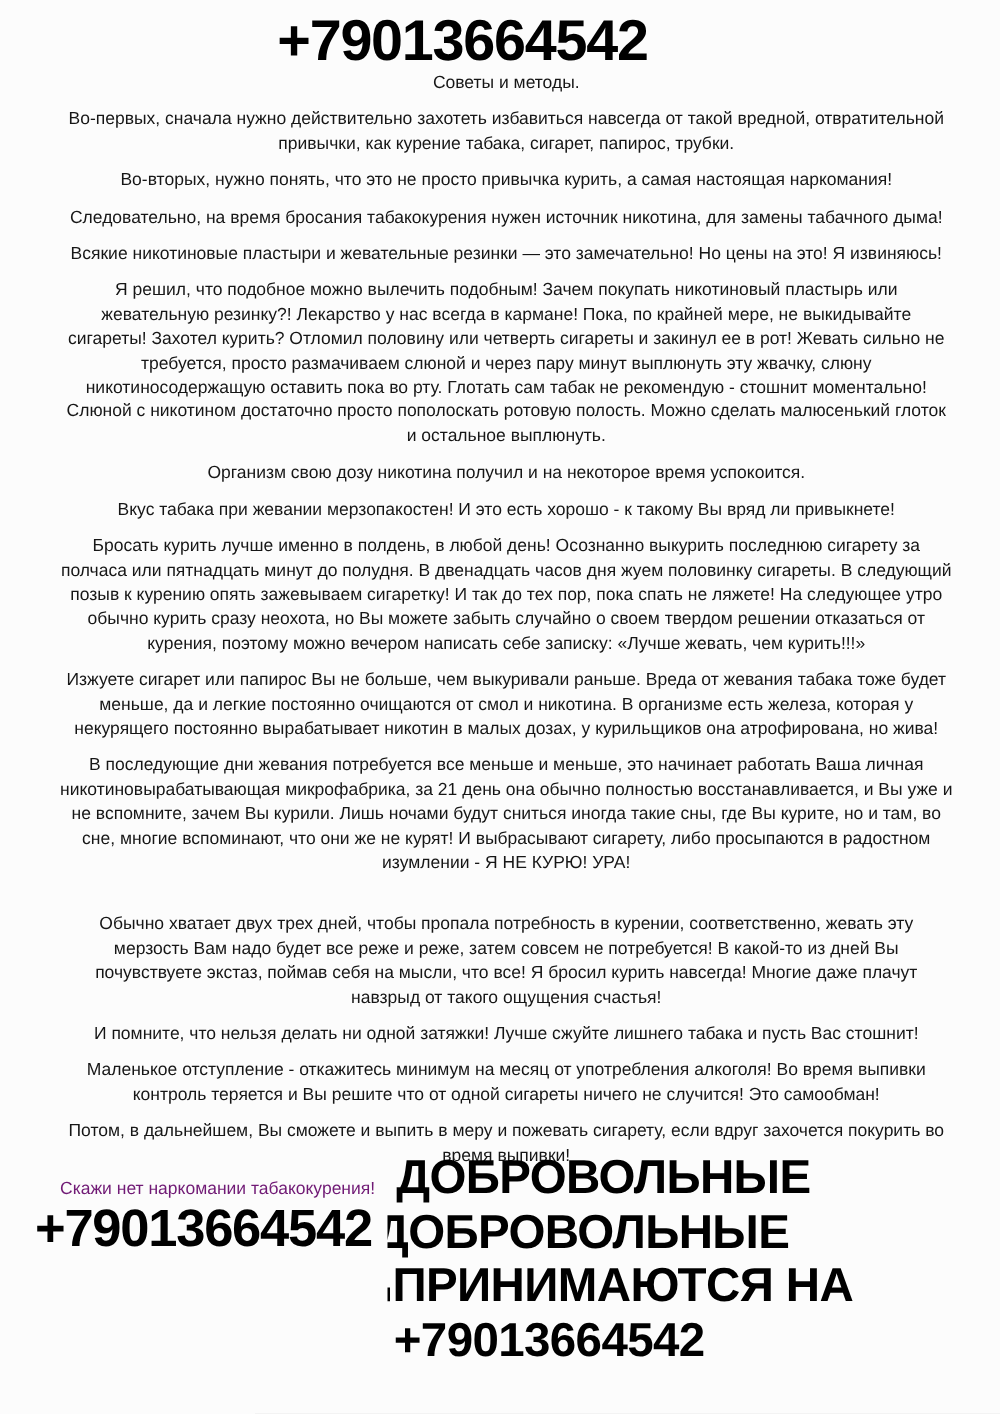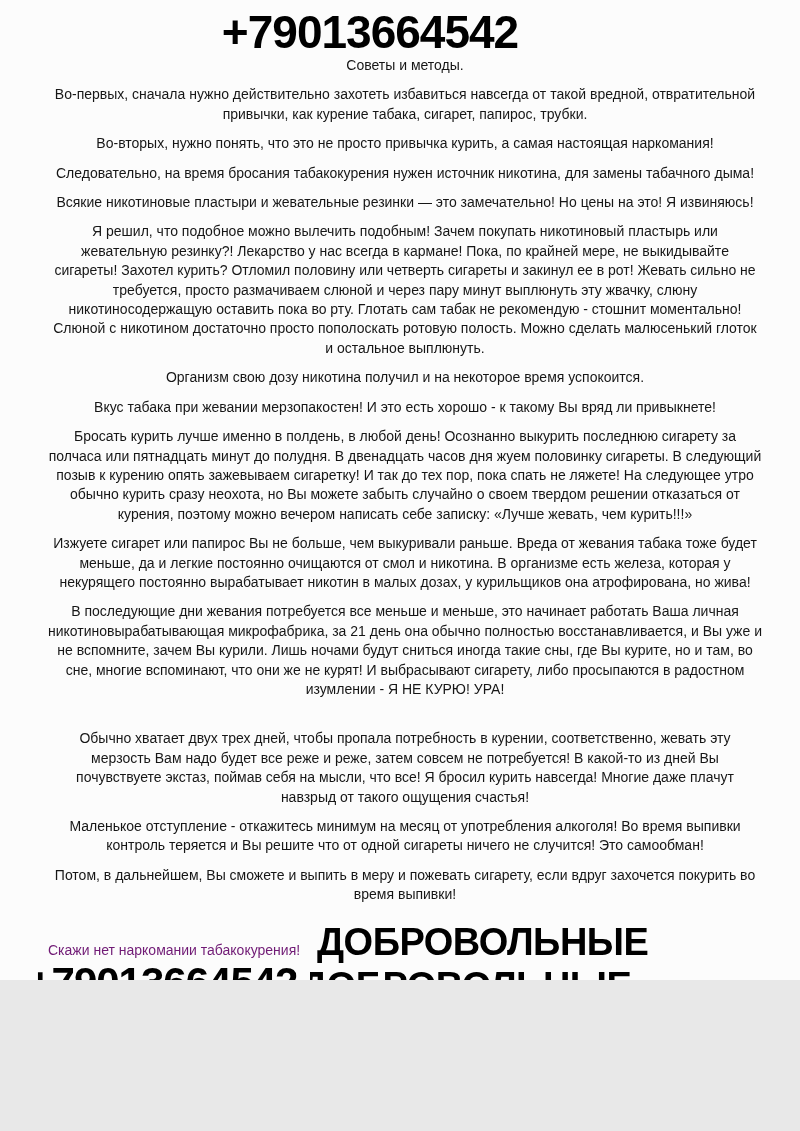--- a/index.html
+++ b/index.html
@@ -3,21 +3,21 @@
 <meta charset="utf-8">
 <style>
   html, body {
     margin: 0;
     padding: 0;
     background: #e8e8e8;
   }
   .page {
     position: relative;
     width: 800px;
-    height: 980px;
+    height: 1131px;
     margin: 0 auto;
     background: #fcfcfc;
     overflow: hidden;
     font-family: "Liberation Sans", "DejaVu Sans", sans-serif;
     color: #1a1a1a;
   }
   .header-phone {
     width: fit-content;
     margin: 10px auto 0 auto;
     transform: translateX(-30px);
@@ -103,20 +103,21 @@
       <p class="para">Во-вторых, нужно понять, что это не просто привычка курить, а самая настоящая наркомания!</p>
       <p class="para">Следовательно, на время бросания табакокурения нужен источник никотина, для замены табачного дыма!</p>
       <p class="para">Всякие никотиновые пластыри и жевательные резинки — это замечательно! Но цены на это! Я извиняюсь!</p>
       <p class="para">Я решил, что подобное можно вылечить подобным! Зачем покупать никотиновый пластырь или жевательную резинку?! Лекарство у нас всегда в кармане! Пока, по крайней мере, не выкидывайте сигареты! Захотел курить? Отломил половину или четверть сигареты и закинул ее в рот! Жевать сильно не требуется, просто размачиваем слюной и через пару минут выплюнуть эту жвачку, слюну никотиносодержащую оставить пока во рту. Глотать сам табак не рекомендую - стошнит моментально! Слюной с никотином достаточно просто пополоскать ротовую полость. Можно сделать малюсенький глоток и остальное выплюнуть.</p>
       <p class="para">Организм свою дозу никотина получил и на некоторое время успокоится.</p>
       <p class="para">Вкус табака при жевании мерзопакостен! И это есть хорошо - к такому Вы вряд ли привыкнете!</p>
       <p class="para">Бросать курить лучше именно в полдень, в любой день! Осознанно выкурить последнюю сигарету за полчаса или пятнадцать минут до полудня. В двенадцать часов дня жуем половинку сигареты. В следующий позыв к курению опять зажевываем сигаретку! И так до тех пор, пока спать не ляжете! На следующее утро обычно курить сразу неохота, но Вы можете забыть случайно о своем твердом решении отказаться от курения, поэтому можно вечером написать себе записку: «Лучше жевать, чем курить!!!»</p>
       <p class="para">Изжуете сигарет или папирос Вы не больше, чем выкуривали раньше. Вреда от жевания табака тоже будет меньше, да и легкие постоянно очищаются от смол и никотина. В организме есть железа, которая у некурящего постоянно вырабатывает никотин в малых дозах, у курильщиков она атрофирована, но жива!</p>
       <p class="para">В последующие дни жевания потребуется все меньше и меньше, это начинает работать Ваша личная никотиновырабатывающая микрофабрика, за 21 день она обычно полностью восстанавливается, и Вы уже и не вспомните, зачем Вы курили. Лишь ночами будут сниться иногда такие сны, где Вы курите, но и там, во сне, многие вспоминают, что они же не курят! И выбрасывают сигарету, либо просыпаются в радостном изумлении - Я НЕ КУРЮ! УРА!</p>
       <p class="para extra-gap">Обычно хватает двух трех дней, чтобы пропала потребность в курении, соответственно, жевать эту мерзость Вам надо будет все реже и реже, затем совсем не потребуется! В какой-то из дней Вы почувствуете экстаз, поймав себя на мысли, что все! Я бросил курить навсегда! Многие даже плачут навзрыд от такого ощущения счастья!</p>
+      <p class="para">И помните, что нельзя делать ни одной затяжки! Лучше сжуйте лишнего табака и пусть Вас стошнит!</p>
       <p class="para">Маленькое отступление - откажитесь минимум на месяц от употребления алкоголя! Во время выпивки контроль теряется и Вы решите что от одной сигареты ничего не случится! Это самообман!</p>
       <p class="para">Потом, в дальнейшем, Вы сможете и выпить в меру и пожевать сигарету, если вдруг захочется покурить во время выпивки!</p>
     </div>
 
   <div class="slogan">Скажи нет наркомании табакокурения!</div>
 
   <div class="phone-left">+79013664542</div>
 
   <div class="donation">
     <div class="donation-line l1">ДОБРОВОЛЬНЫЕ</div>

